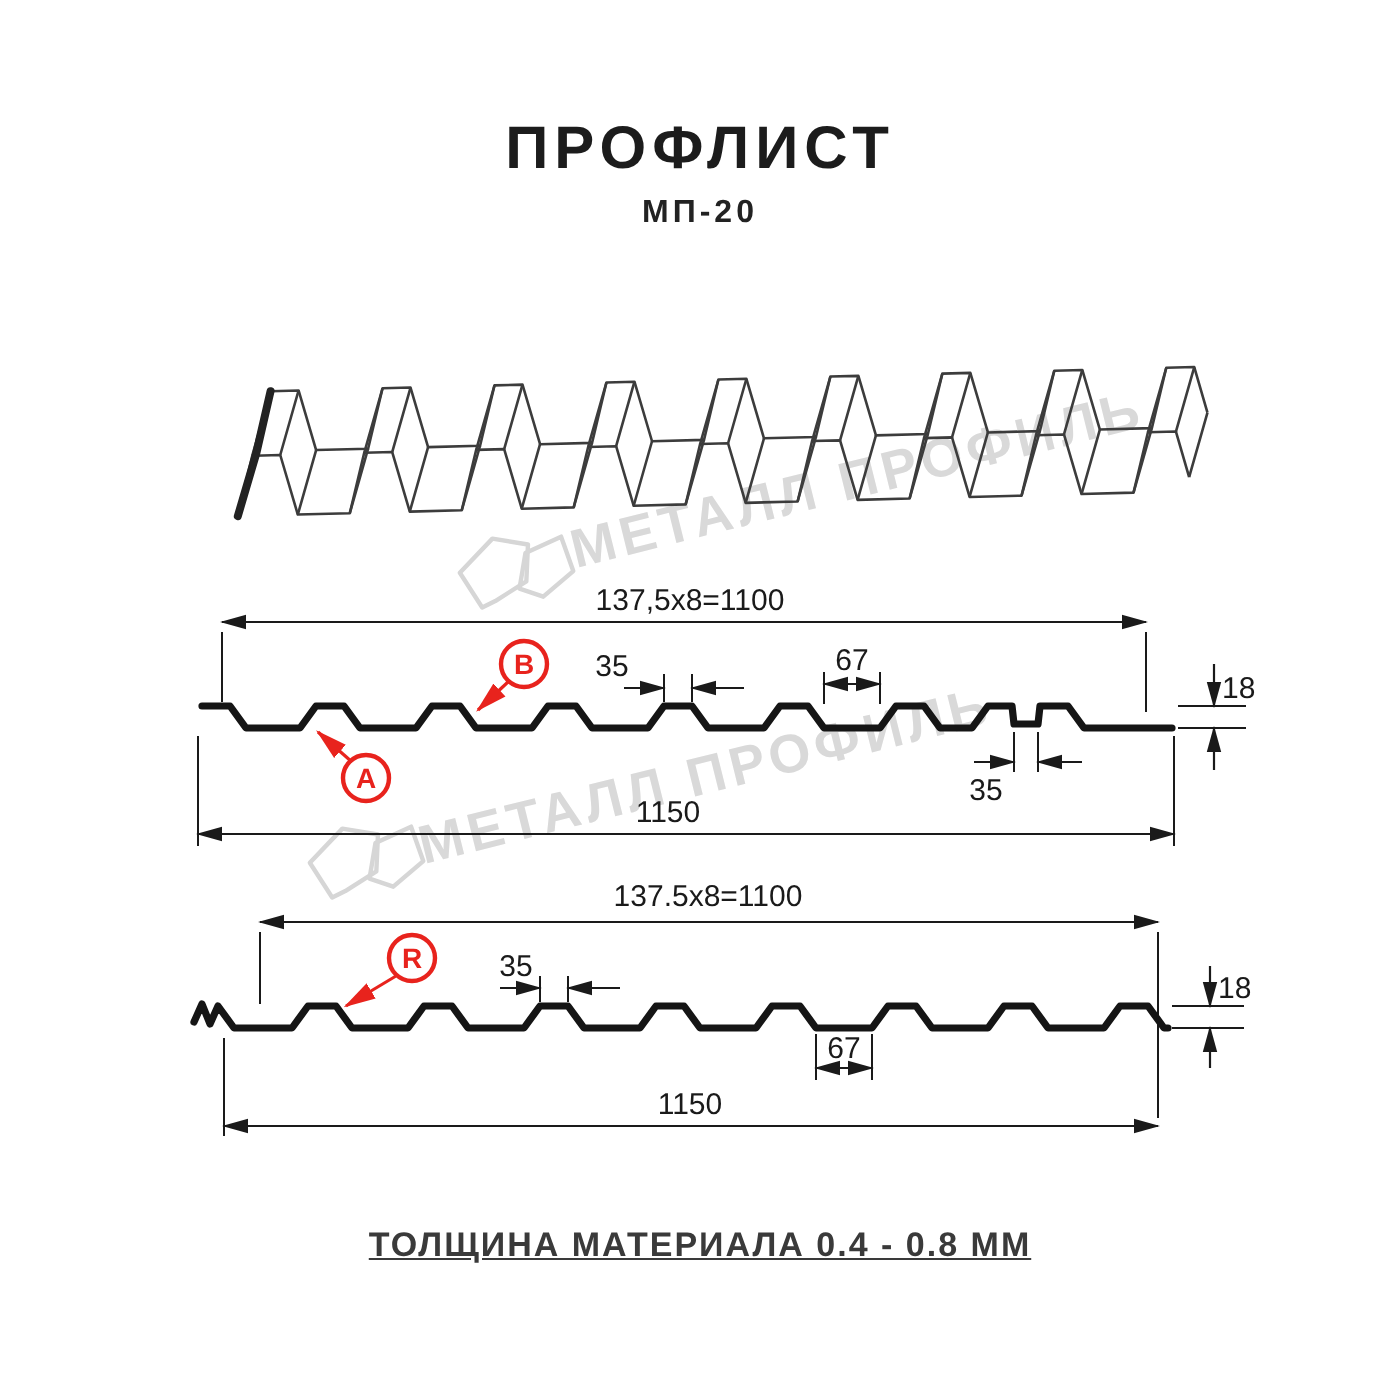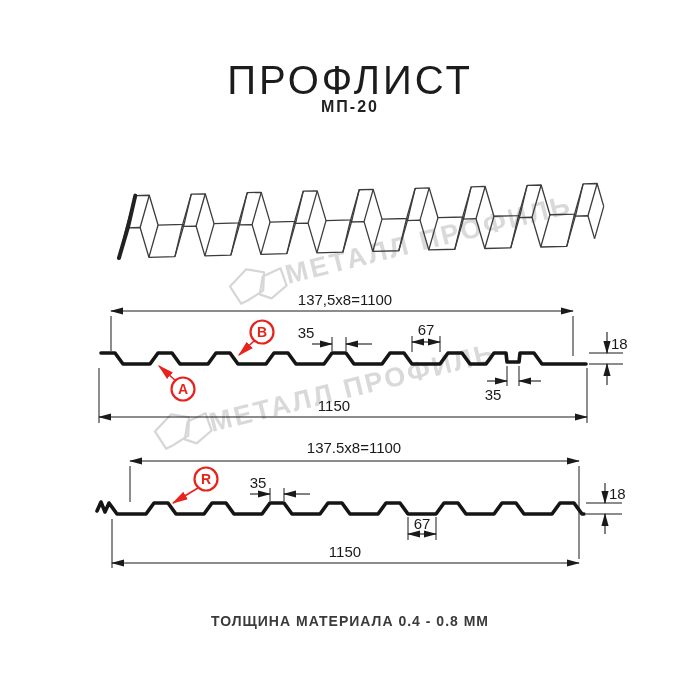--- a/index.html
+++ b/index.html
@@ -2,29 +2,29 @@
 <html><head>
 <meta charset="utf-8">
 <style>
   html,body{margin:0;padding:0;}
   body{
     width:700px;height:700px;position:relative;background:#ffffff;
     font-family:"Liberation Sans", sans-serif;overflow:hidden;
   }
   .page-title{
     position:absolute;left:0;right:0;top:58px;text-align:center;
-    font-size:40px;font-weight:400;letter-spacing:3px;color:#1c1c1c;
+    font-size:30px;font-weight:700;letter-spacing:3px;color:#1c1c1c;
   }
   .page-subtitle{
     position:absolute;left:0;right:0;top:98px;text-align:center;
     font-size:16px;font-weight:700;letter-spacing:2px;color:#222;
   }
   .footer-note{
     position:absolute;left:0;right:0;top:613px;text-align:center;
-    font-size:14px;font-weight:700;letter-spacing:1px;color:#3a3a3a;
+    font-size:17px;font-weight:700;letter-spacing:1px;color:#3a3a3a;text-decoration:underline;
   }
   svg{position:absolute;left:0;top:0;}
   .dimtxt{font-family:"Liberation Sans",sans-serif;font-size:15px;fill:#1a1a1a;}
   .thin{stroke:#1a1a1a;stroke-width:1;fill:none;}
   .dline{stroke:#1a1a1a;stroke-width:1.1;fill:none;}
   .profile{stroke:#151515;stroke-width:3.6;fill:none;stroke-linejoin:round;stroke-linecap:round;}
   .sheet3d{stroke:#3c3c3c;stroke-width:1.3;fill:none;stroke-linejoin:round;}
   .sheetedge{stroke:#222;stroke-width:4;fill:none;stroke-linecap:round;}
   .redln{stroke:#e8231d;stroke-width:1.6;fill:none;}
   .redcirc{stroke:#e8231d;stroke-width:2.2;fill:none;}

